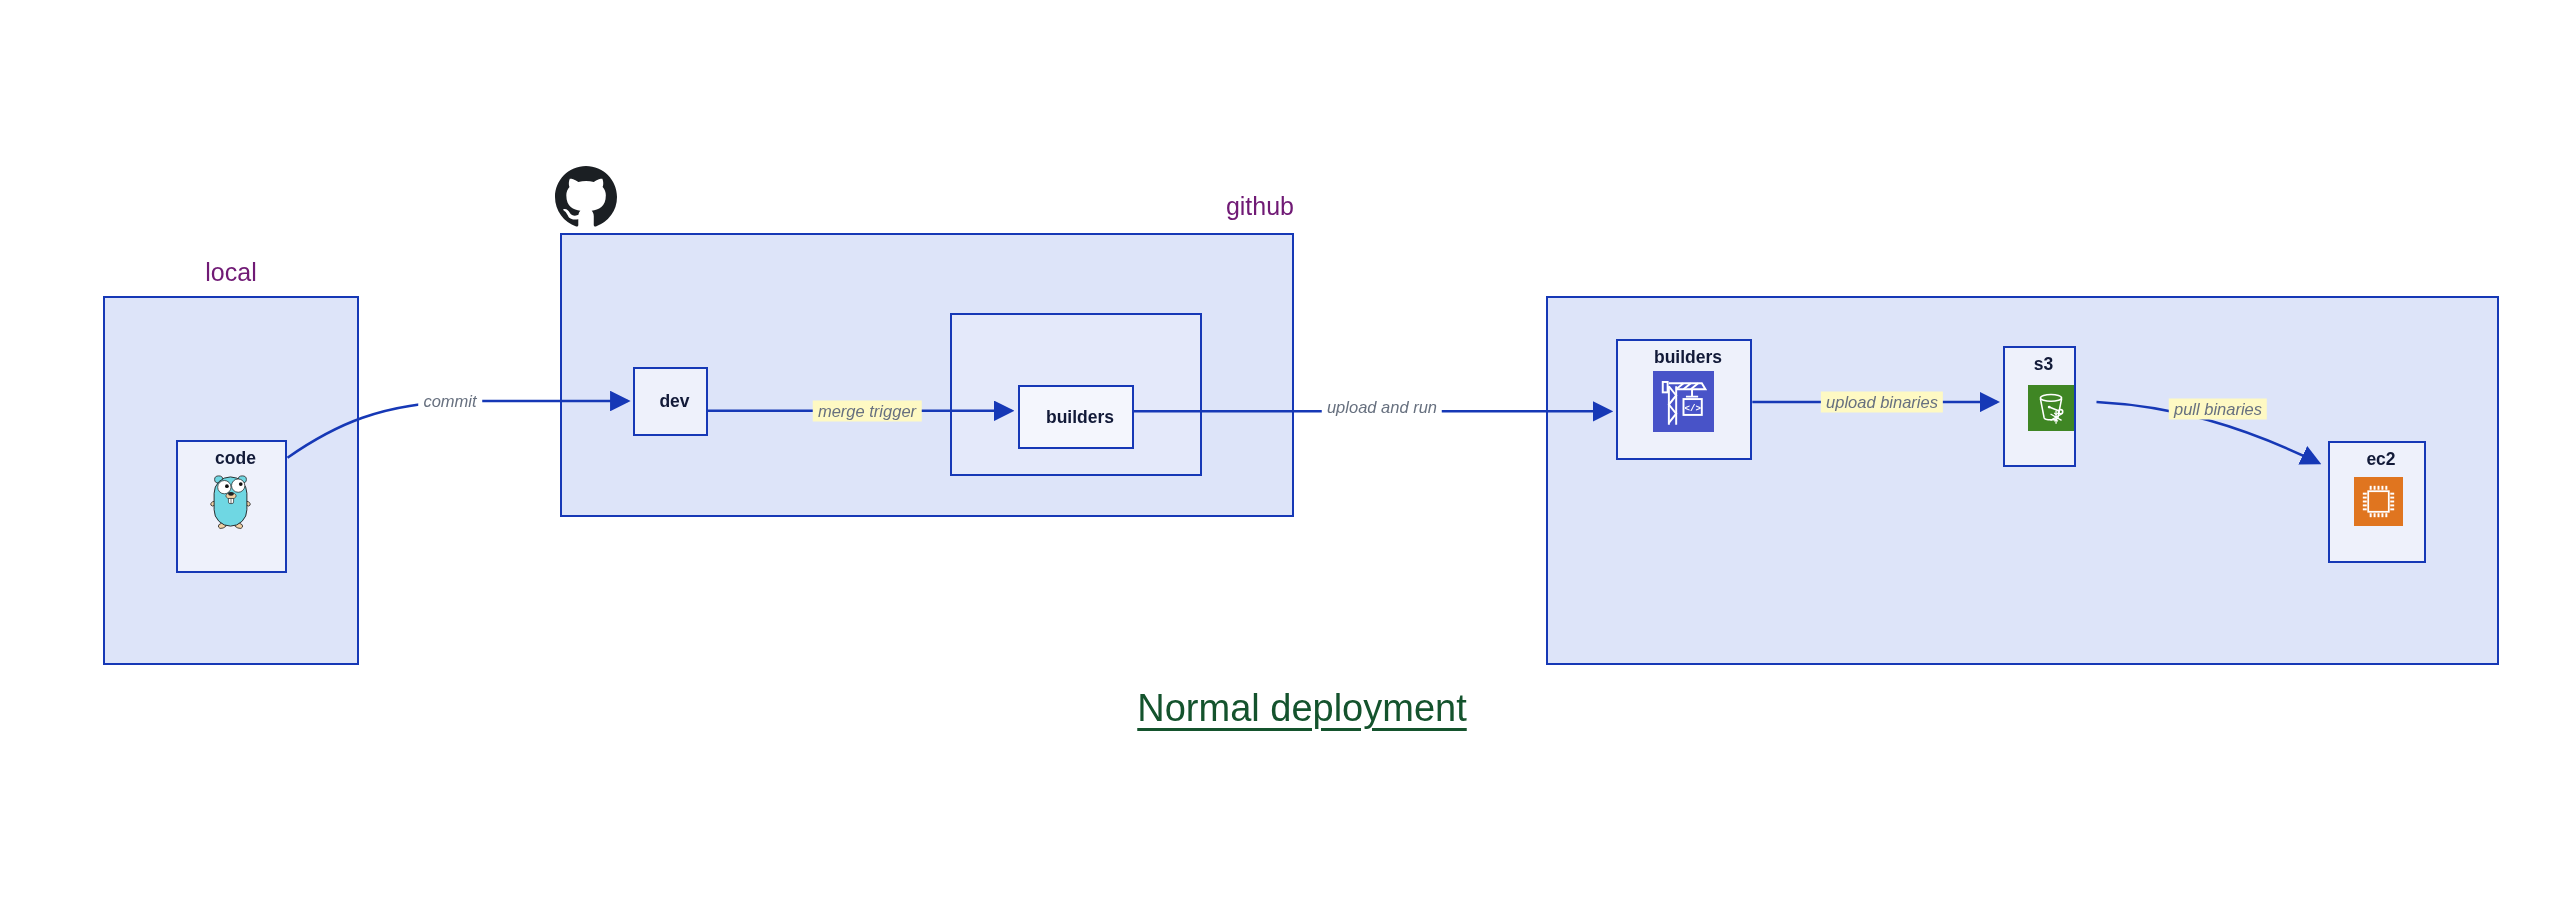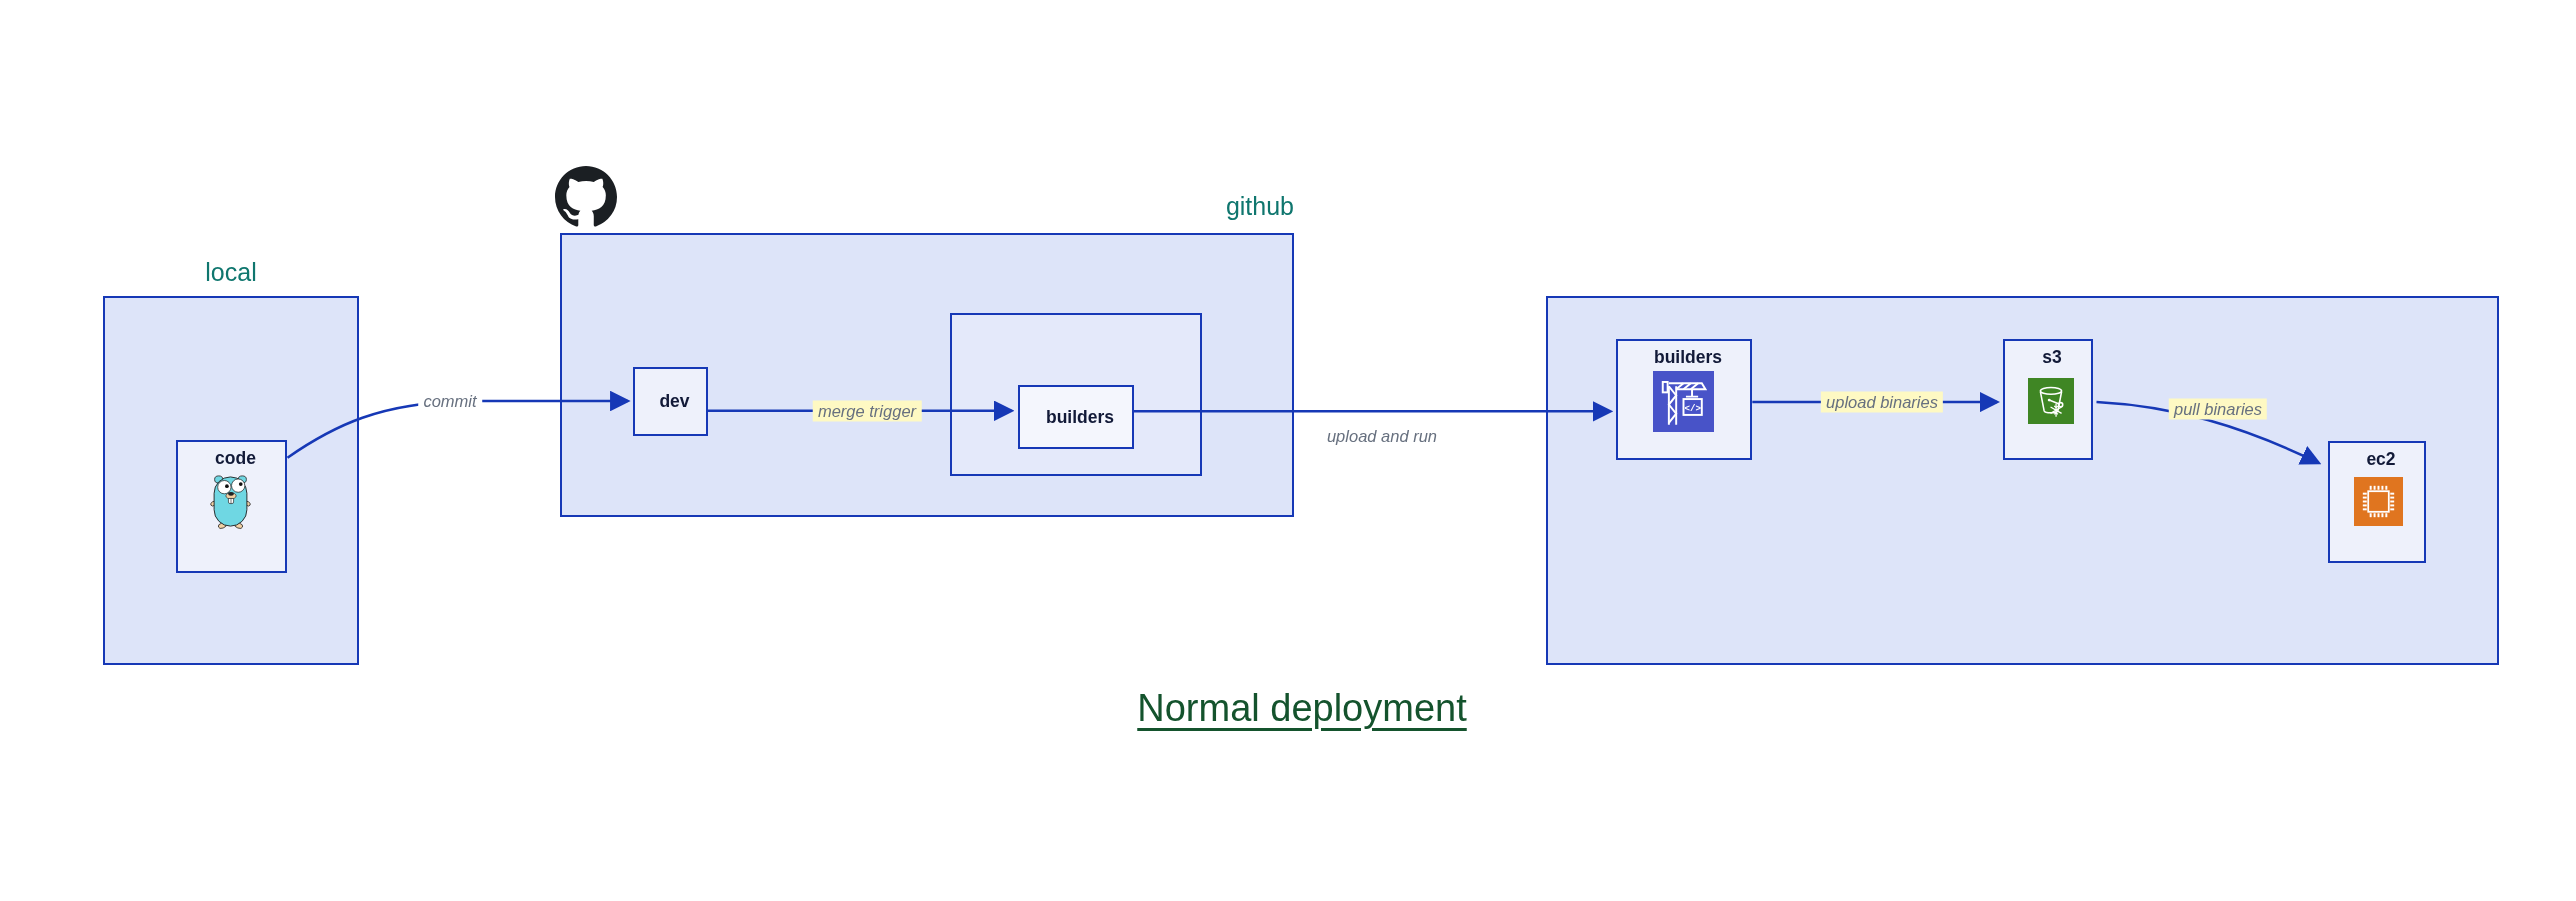--- a/index.html
+++ b/index.html
@@ -6,21 +6,21 @@
   .canvas{
     position:relative;width:2604px;height:902px;background:#ffffff;
     font-family:"Liberation Sans",sans-serif;overflow:hidden;
   }
   
   .group{
     position:absolute;background:#dde4f9;border:2.6px solid #1638b6;
     box-sizing:border-box;z-index:1;
   }
   .group-label{
-    position:absolute;color:#0f766e;font-size:25px;line-height:29px;
+    position:absolute;color:#701a75;font-size:25px;line-height:29px;
     z-index:1;white-space:nowrap;
   }
   
   .node{
     position:absolute;background:#eef1fb;border:2.6px solid #1638b6;
     box-sizing:border-box;z-index:3;
   }
   .node-label{
     display:block;text-align:center;color:#121a38;font-weight:bold;
     font-size:17.5px;line-height:20.6px;margin-top:6.2px;white-space:nowrap;padding-left:8px;
@@ -73,21 +73,21 @@
       <path d="M 558 888 C 650 824, 740 782, 900 778 L 1218 778" marker-end="url(#arrow)"></path>
       <path d="M 1374 797 L 1963 797" marker-end="url(#arrow)"></path>
       <path d="M 2200 798 L 3125 798" marker-end="url(#arrow)"></path>
       <path d="M 3401 780 L 3876 780" marker-end="url(#arrow)"></path>
       <path d="M 4069 780 C 4220 788, 4350 826, 4500 898" marker-end="url(#arrow)"></path>
     </g>
   </svg>
 
   <div class="edge-label bg-white" style="left:450px;top:401px;">commit</div>
   <div class="edge-label bg-lav" style="left:867px;top:411px;">merge trigger</div>
-  <div class="edge-label bg-white" style="left:1382px;top:436px;">upload and run</div>
+  <div class="edge-label bg-white" style="left:1382px;top:407px;">upload and run</div>
   <div class="edge-label bg-lav" style="left:1882px;top:402px;">upload binaries</div>
   <div class="edge-label bg-lav" style="left:2218px;top:409px;">pull binaries</div>
 
   <div class="node" style="left:176px;top:440px;width:111px;height:133px;">
     <span class="node-label">code</span>
     <svg class="node-icon" style="left:32px;top:30px;" width:="80" width="41" height="58" viewBox="0 0 80 110">
       <ellipse cx="17" cy="13" rx="8" ry="7" fill="#6fd7e3" stroke="#222" stroke-width="1.6"></ellipse>
       <ellipse cx="63" cy="13" rx="8" ry="7" fill="#6fd7e3" stroke="#222" stroke-width="1.6"></ellipse>
       <ellipse cx="7" cy="60" rx="6" ry="4" fill="#f2d1a4" stroke="#222" stroke-width="1.4" transform="rotate(-30 7 60)"></ellipse>
       <ellipse cx="73" cy="60" rx="6" ry="4" fill="#f2d1a4" stroke="#222" stroke-width="1.4" transform="rotate(30 73 60)"></ellipse>
@@ -123,21 +123,21 @@
         <path d="M26 25 L38 40 L26 55 L38 70 L26 85"></path>
         <path d="M26 20 L80 20 L86 30 L38 30"></path>
         <path d="M38 30 L50 20 M50 30 L62 20 M62 30 L74 20"></path>
         <path d="M64 30 L64 42 M54 42 L74 42"></path>
         <rect x="50" y="46" width="30" height="26"></rect>
       </g>
       <text x="65" y="65" font-size="15" font-weight="bold" fill="#fff" text-anchor="middle" font-family="Liberation Mono, monospace">&lt;/&gt;</text>
     </svg>
   </div>
 
-  <div class="node" style="left:2003px;top:339px;width:90px;height:121px;">
+  <div class="node" style="left:2003px;top:346px;width:73px;height:121px;">
     <span class="node-label">s3</span>
     <svg class="node-icon" style="left:23px;top:37px;" width="46" height="46" viewBox="0 0 100 100">
       <rect x="0" y="0" width="100" height="100" fill="#3f8624"></rect>
       <g stroke="#fff" stroke-width="3.4" fill="none">
         <path d="M27 30 L35 71 C37 77 63 77 65 71 L73 30"></path>
         <ellipse cx="50" cy="28" rx="23" ry="7.5"></ellipse>
         <path d="M46 48 L69 57"></path>
         <circle cx="71" cy="58" r="4.5"></circle>
       </g>
       <circle cx="46" cy="48" r="3" fill="#fff"></circle>

